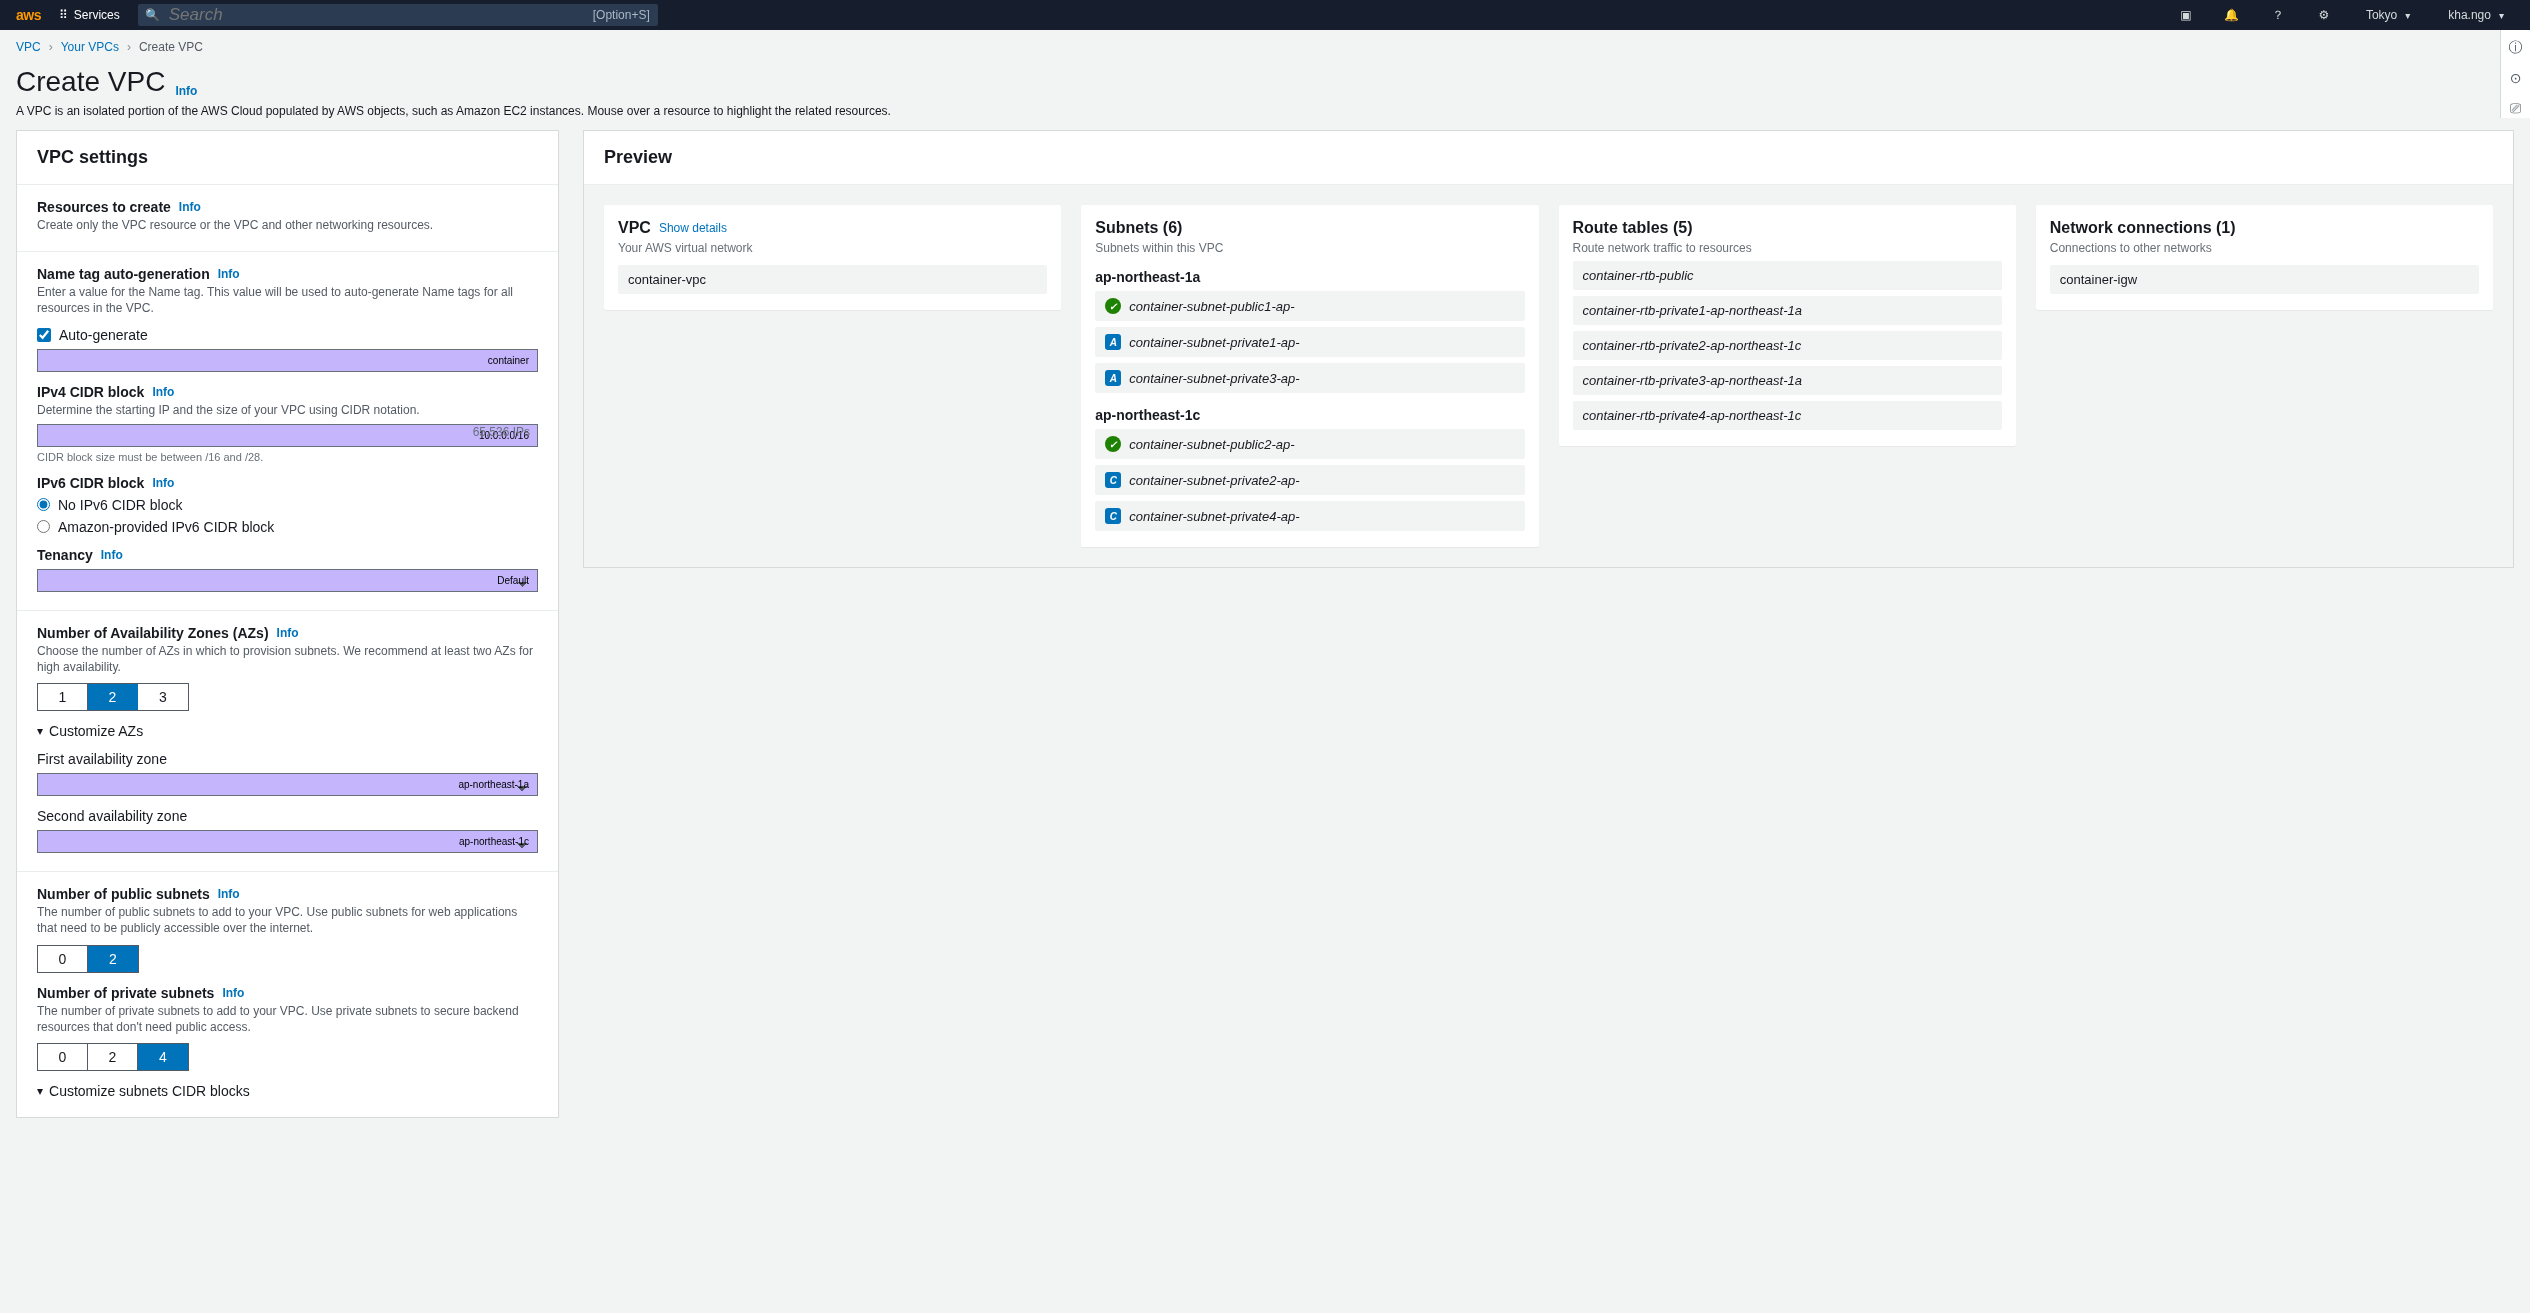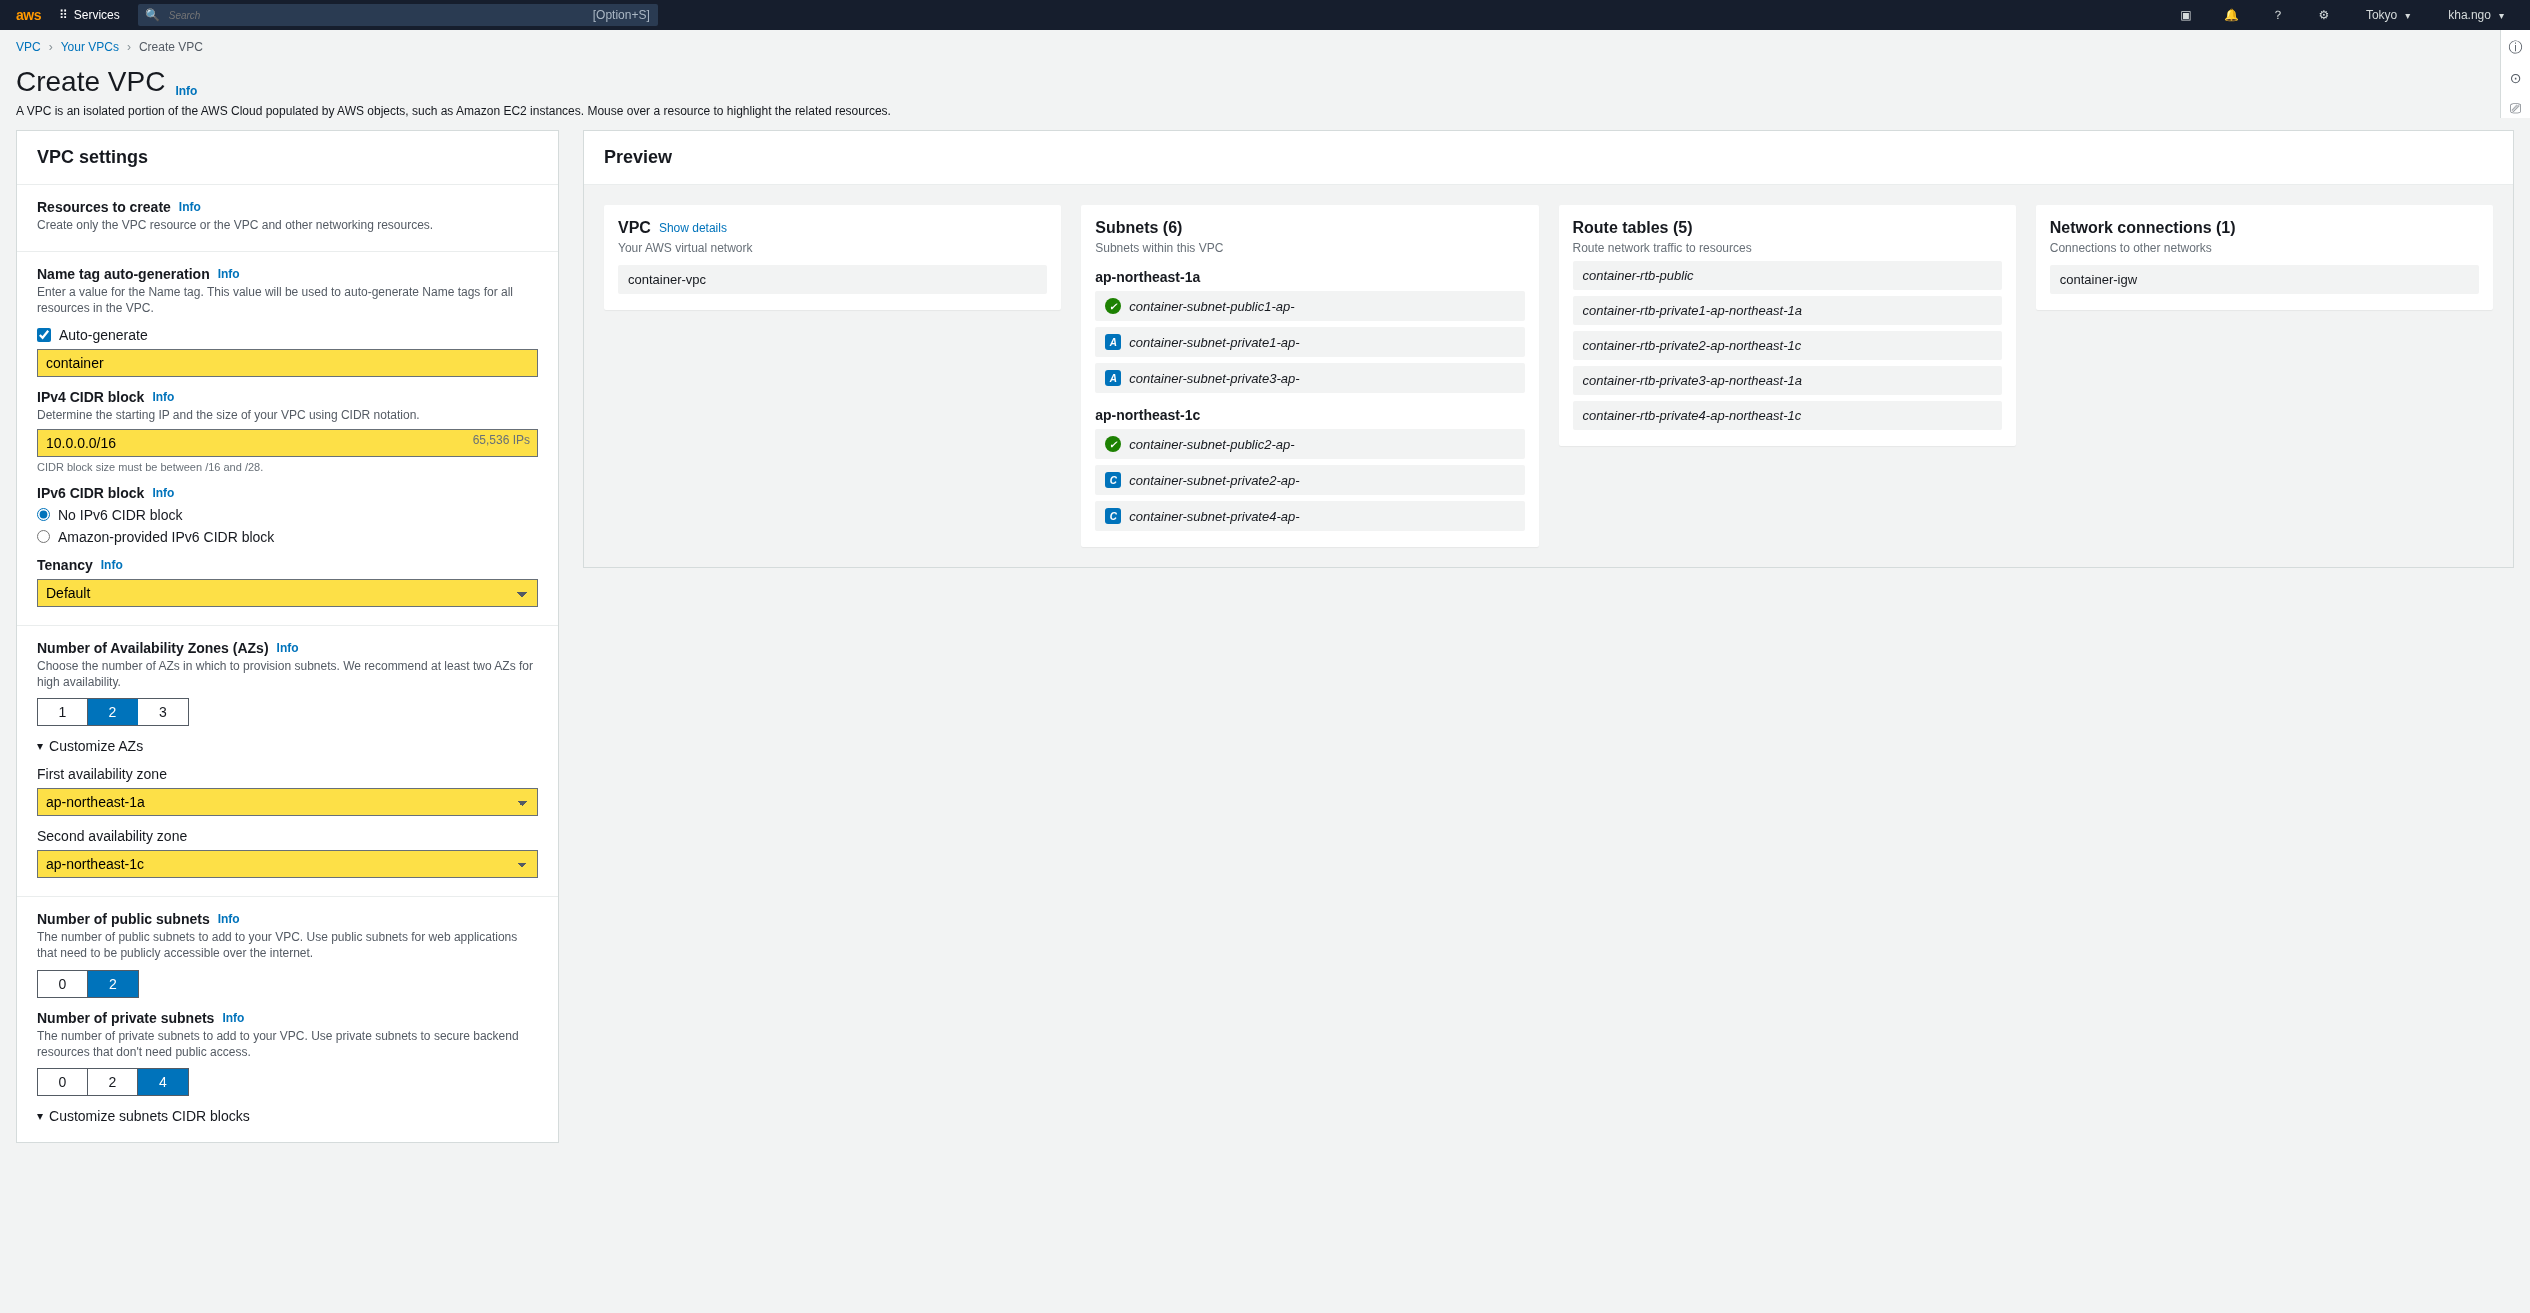--- a/index.html
+++ b/index.html
@@ -4,21 +4,21 @@
 <style>
 * { box-sizing: border-box; margin: 0; padding: 0; }
 body { font-family: "Amazon Ember", "Helvetica Neue", Arial, sans-serif; background: #f2f3f3; color: #16191f; font-size: 14px; }
 a { color: #0073bb; text-decoration: none; }
 
 
 .top-nav { background: #161e2d; height: 30px; display: flex; align-items: center; padding: 0 16px; color: #fff; gap: 18px; font-size: 12px; }
 .top-nav .logo { color: #ff9900; font-weight: 700; font-size: 14px; letter-spacing: -0.5px; }
 .top-nav .services { display: flex; align-items: center; gap: 6px; }
 .top-nav .search-wrap { flex: 0 0 520px; display: flex; align-items: center; background: #2a3b52; border-radius: 2px; height: 22px; padding: 0 8px; gap: 8px;}
-.top-nav .search-wrap input { background: transparent; border: none; color: #ddd; font-style: italic; flex: 1; outline: none; font-size: 10px; }
+.top-nav .search-wrap input { background: transparent; border: none; color: #ddd; font-style: italic; flex: 1; outline: none; font-size: 17px; }
 .top-nav .search-wrap .hint { color: #aab7c4; }
 .top-nav .spacer { flex: 1; }
 .top-nav .ico { width: 28px; text-align: center; color: #d5dbdb; cursor: pointer; }
 .top-nav .region, .top-nav .user { padding: 0 10px; cursor: pointer; display:flex; align-items:center; gap:5px; color:#d5dbdb; }
 .caret-down::after { content: "▾"; font-size: 10px; margin-left: 3px; color: #d5dbdb; }
 
 .right-rail { position: fixed; right: 0; top: 30px; width: 30px; background: #fff; border-left: 1px solid #d5dbdb; display:flex; flex-direction:column; align-items:center; padding-top:8px; gap:10px; }
 .right-rail .ri { width:20px; height:20px; display:flex; align-items:center; justify-content:center; color:#545b64; font-size:14px; cursor:pointer; }
 
 
@@ -42,21 +42,21 @@
 .row { margin-top: 12px; }
 
 .toggle-group { display:flex; gap:12px; margin-top:10px; }
 .toggle-btn { flex:1; border:1px solid #545b64; background:#fff; padding:10px 14px; display:flex; align-items:center; gap:10px; cursor:pointer; font-size:14px; }
 .toggle-btn.selected { border:2px solid #0073bb; padding:9px 13px; }
 .radio-circle { width:14px; height:14px; border:1px solid #545b64; border-radius:50%; display:inline-block; }
 .toggle-btn.selected .radio-circle { border:5px solid #0073bb; width:14px; height:14px; }
 
 .chk { display:flex; align-items:center; gap:8px; margin-top:10px; font-size:14px; }
 .chk input { width:14px; height:14px; accent-color:#0073bb; }
-input.text, select.sel { width:100%; border:1px solid #687078; padding:5px 8px; font-size:14px; margin-top:6px; background:#fde047; }
+input.text, select.sel { width:100%; border:1px solid #687078; padding:5px 8px; font-size:10px; margin-top:6px; background:#c4b5fd;text-align:right; }
 .cidr-wrap { position:relative; }
 .cidr-wrap .ips { position:absolute; right:8px; top:50%; transform:translateY(-50%); font-size:12px; color:#687078; }
 .constraint { font-size: 11px; color: #687078; margin-top:4px; }
 
 .radio-item { display:flex; align-items:center; gap:8px; margin-top:6px; font-size:14px; }
 .radio-item input { accent-color:#0073bb; }
 
 select.sel { appearance:none; background-image: linear-gradient(45deg, transparent 50%, #545b64 50%), linear-gradient(135deg, #545b64 50%, transparent 50%); background-position: calc(100% - 15px) 12px, calc(100% - 10px) 12px; background-size: 5px 5px, 5px 5px; background-repeat:no-repeat; }
 
 .seg-group { display:inline-flex; border:1px solid #545b64; margin-top:8px; }

